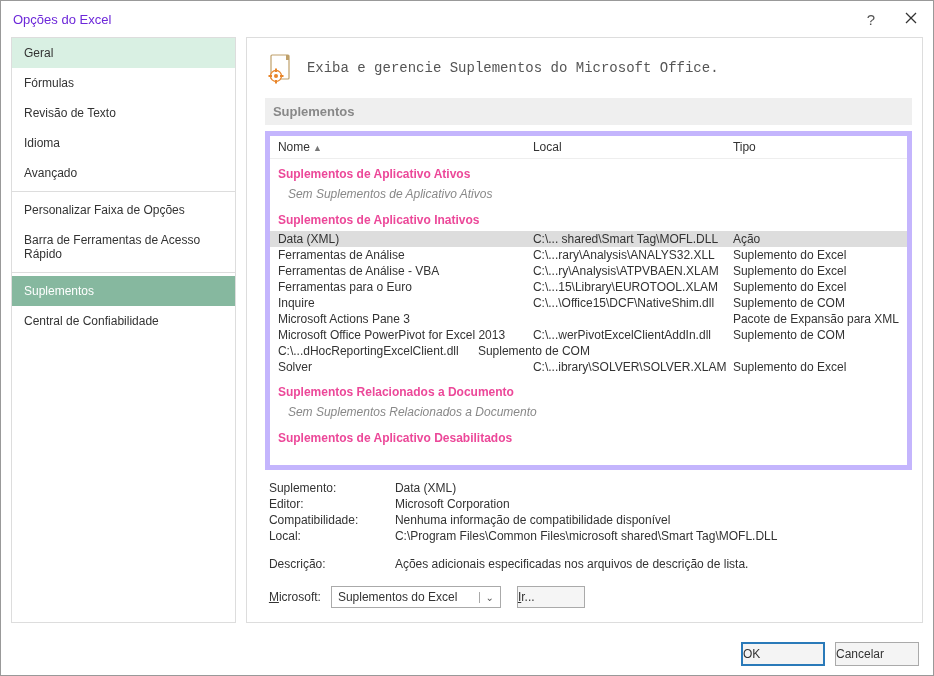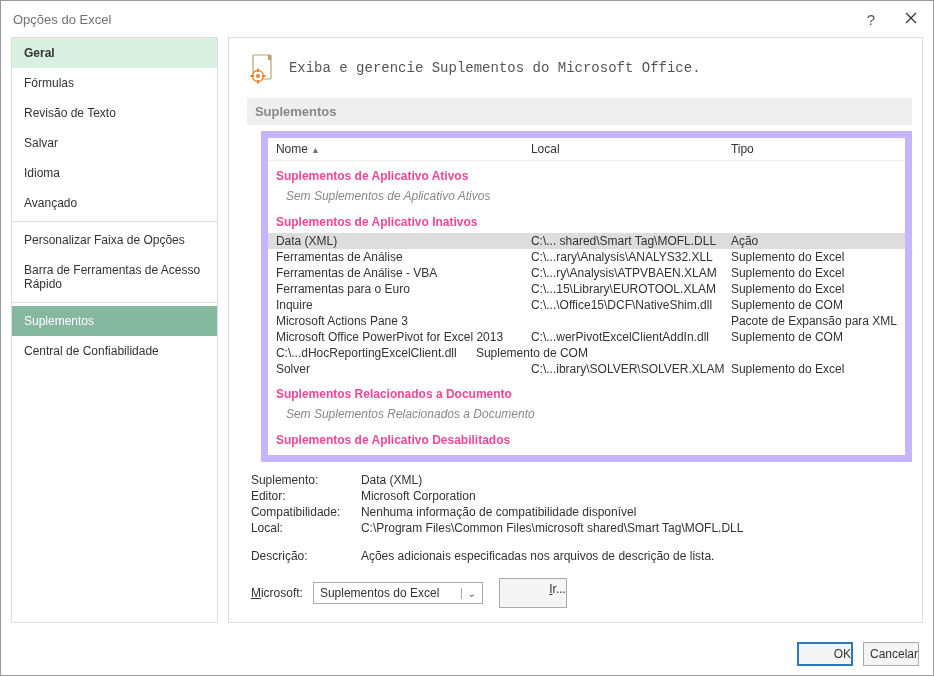--- a/index.html
+++ b/index.html
@@ -1,60 +1,60 @@
 <!DOCTYPE html>
 <html><head>
   <meta charset="utf-8">
   <style>
     * { box-sizing: border-box; margin: 0; padding: 0; }
     body { font-family: "Segoe UI", Tahoma, sans-serif; font-size: 12px; background: #fff; color: #333; }
     .dialog { width: 934px; height: 676px; border: 1px solid #999; display: flex; flex-direction: column; }
     .titlebar { height: 36px; display: flex; align-items: center; padding: 0 12px; }
-    .titlebar-title { flex: 1; font-size: 13px; color: #737373; }
+    .titlebar-title { flex: 1; font-size: 13px; color: #6d28d9; }
     .titlebar-help { width: 20px; text-align: center; font-size: 15px; color: #555; cursor: pointer; margin-right: 20px; }
     .titlebar-close { width: 20px; text-align: center; cursor: pointer; }
     .titlebar-close svg { width: 12px; height: 12px; }
     .body { flex: 1; display: flex; padding: 0 10px 10px 10px; min-height: 0; }
     .sidebar { width: 226px; border: 1px solid #ddd; background: #fff; overflow-y: auto; }
     .sidebar-item { padding: 8px 12px; cursor: pointer; color: #333; }
-    .sidebar-item.hover { background: #d9f0e3; font-weight: bold; }
+    .sidebar-item.hover { background: #d9f0e3; }
     .sidebar-item.selected { background: #86b89f; color: #fff; }
     .sidebar-divider { border-top: 1px solid #ddd; margin: 3px 0; }
     .main { flex: 1; border: 1px solid #ddd; margin-left: 10px; display: flex; flex-direction: column; padding: 14px 10px 10px 18px; min-height: 0; }
     .header-row { display: flex; align-items: center; margin-bottom: 14px; }
     .header-icon { width: 32px; height: 32px; margin-right: 10px; }
     .header-text { font-size: 14px; color: #555; font-family: Liberation Mono, monospace; }
     .section-bar { background: #efefef; color: #888; font-weight: 600; padding: 6px 8px; margin-bottom: 6px; font-size: 13px; }
-    .list-area { position: relative; border: 7px solid #c4b5fd; height: 380px; margin-left: 14px; }
+    .list-area { position: relative; border: 5px solid #c4b5fd; height: 380px; }
     .list-scroll { overflow-y: scroll; height: 100%; }
     .list-header { display: flex; padding: 4px 8px; border-bottom: 1px solid #eee; font-size: 12px; color: #333; }
     .col-nome { width: 255px; }
     .col-local { width: 200px; }
     .col-tipo { flex: 1; }
     .sort-arrow { font-size: 9px; margin-left: 3px; color: #777; }
     .list-content { padding: 2px 0; }
     .group-header { font-weight: 600; color: #ec4899; padding: 4px 8px; margin-top: 6px; }
     .group-header:first-child { margin-top: 2px; }
     .group-empty { font-style: italic; color: #888; padding: 2px 8px 2px 18px; }
     .list-row { display: flex; padding: 1px 8px; cursor: pointer; }
     .list-row.selected { background: #ddd; }
     .list-row .col-nome, .list-row .col-local, .list-row .col-tipo { white-space: nowrap; overflow: hidden; text-overflow: ellipsis; }
     .detail-area { padding: 10px 4px 0 4px; }
-    .detail-row { display: flex; padding: 1px 0; }
+    .detail-row { display: flex; padding: 1px 0; gap: 16px; }
     .detail-label { width: 110px; color: #333; }
     .detail-value { flex: 1; color: #333; }
     .detail-gap { height: 12px; }
     .manage-row { display: flex; align-items: center; margin-top: auto; padding: 14px 4px 4px 4px; }
     .manage-label { margin-right: 10px; }
     .manage-select { width: 170px; height: 22px; border: 1px solid #aaa; background: #fff; display: flex; align-items: center; padding: 0 6px; cursor: pointer; position: relative; }
     .manage-select-text { flex: 1; }
     .manage-select-chev { border-left: 1px solid #aaa; padding-left: 6px; font-size: 10px; color: #555; }
-    .manage-go { margin-left: 16px; width: 68px; height: 30px; border: 1px solid #aaa; background: #f5f5f5; cursor: pointer; text-align: right; line-height: 20px; }
+    .manage-go { margin-left: 16px; width: 68px; height: 22px; border: 1px solid #aaa; background: #f5f5f5; cursor: pointer; text-align: left; line-height: 20px; }
     .footer { height: 42px; display: flex; align-items: center; justify-content: flex-end; padding: 0 14px; }
-    .btn { width: 56px; height: 24px; border: 1px solid #aaa; background: #f4f4f4; text-align: right; line-height: 22px; cursor: pointer; margin-left: 10px; }
+    .btn { width: 84px; height: 24px; border: 1px solid #aaa; background: #f4f4f4; text-align: left; line-height: 22px; cursor: pointer; margin-left: 10px; }
     .btn.primary { border: 2px solid #2a7ab9; line-height: 20px; }
     .underline-first::first-letter { text-decoration: underline; }
   </style>
 </head>
 <body>
 
 <div class="dialog">
 
   <div class="titlebar">
     <div class="titlebar-title">Opções do Excel</div>
@@ -66,21 +66,20 @@
         </svg>
     </div>
   </div>
 
   <div class="body">
 
     <div class="sidebar" id="sidebar">
         <div class="sidebar-item hover">Geral</div>
         <div class="sidebar-item">Fórmulas</div>
         <div class="sidebar-item">Revisão de Texto</div>
-        <div class="sidebar-item">Salvar</div>
         <div class="sidebar-item">Idioma</div>
         <div class="sidebar-item">Avançado</div>
         <div class="sidebar-divider"></div>
         <div class="sidebar-item">Personalizar Faixa de Opções</div>
         <div class="sidebar-item">Barra de Ferramentas de Acesso Rápido</div>
         <div class="sidebar-divider"></div>
         <div class="sidebar-item selected">Suplementos</div>
         <div class="sidebar-item">Central de Confiabilidade</div>
       </div>
 

